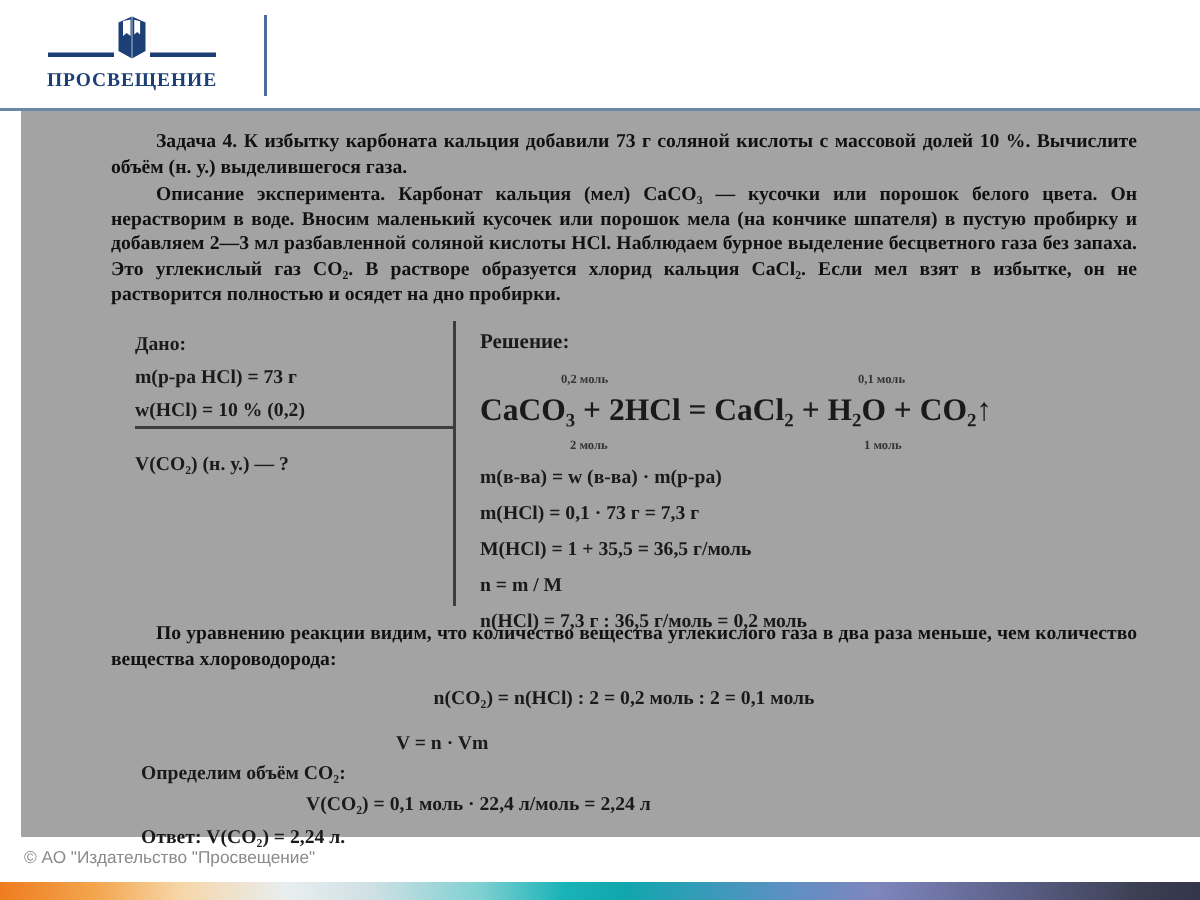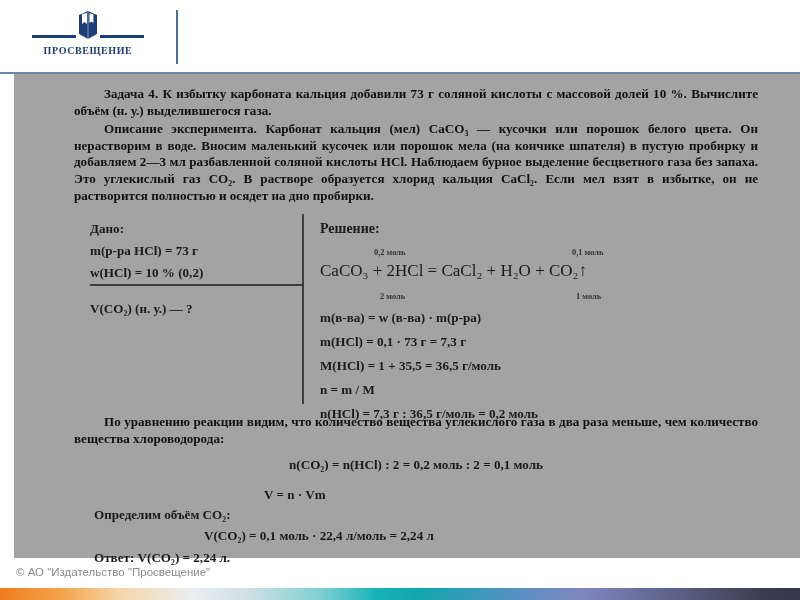--- a/index.html
+++ b/index.html
@@ -52,21 +52,21 @@
   .logo-bar-right { right: 18px; width: 44px; }
   .logo-book {
     position: absolute;
     left: 50%;
     top: 2px;
     transform: translateX(-50%);
   }
   .logo-word {
     font-family: "Liberation Serif", serif;
     font-weight: bold;
-    font-size: 10px;
+    font-size: 13px;
     letter-spacing: 0.6px;
     color: #1b3f76;
     margin-top: 1px;
     white-space: nowrap;
   }
   .logo-divider {
     position: absolute;
     left: 176px;
     top: 10px;
     width: 2px;
@@ -168,22 +168,22 @@
     color: #333333;
     white-space: nowrap;
   }
   .eq-annot.a1 { left: 54px;  top: 0px; }
   .eq-annot.a2 { left: 252px; top: 0px; }
   .eq-annot.a3 { left: 60px;  top: 44px; }
   .eq-annot.a4 { left: 256px; top: 44px; text-align: right; }
   .eq-main {
     position: absolute;
     left: 0; top: 13px;
-    font-size: 17px;
-    font-weight: normal;
+    font-size: 21px;
+    font-weight: bold;
     white-space: nowrap;
   }
 
   .center-line {
     text-align: center;
     font-size: 13.1px;
     font-weight: bold;
     line-height: 20px;
     white-space: nowrap;
   }

